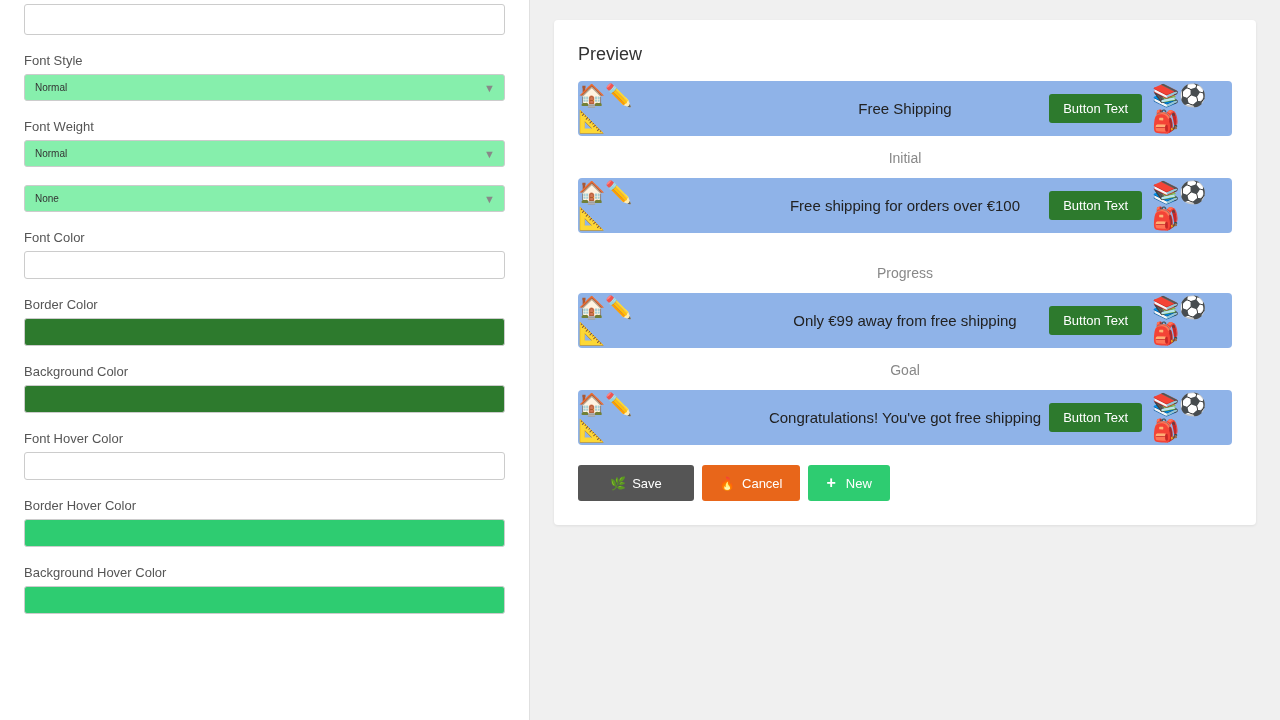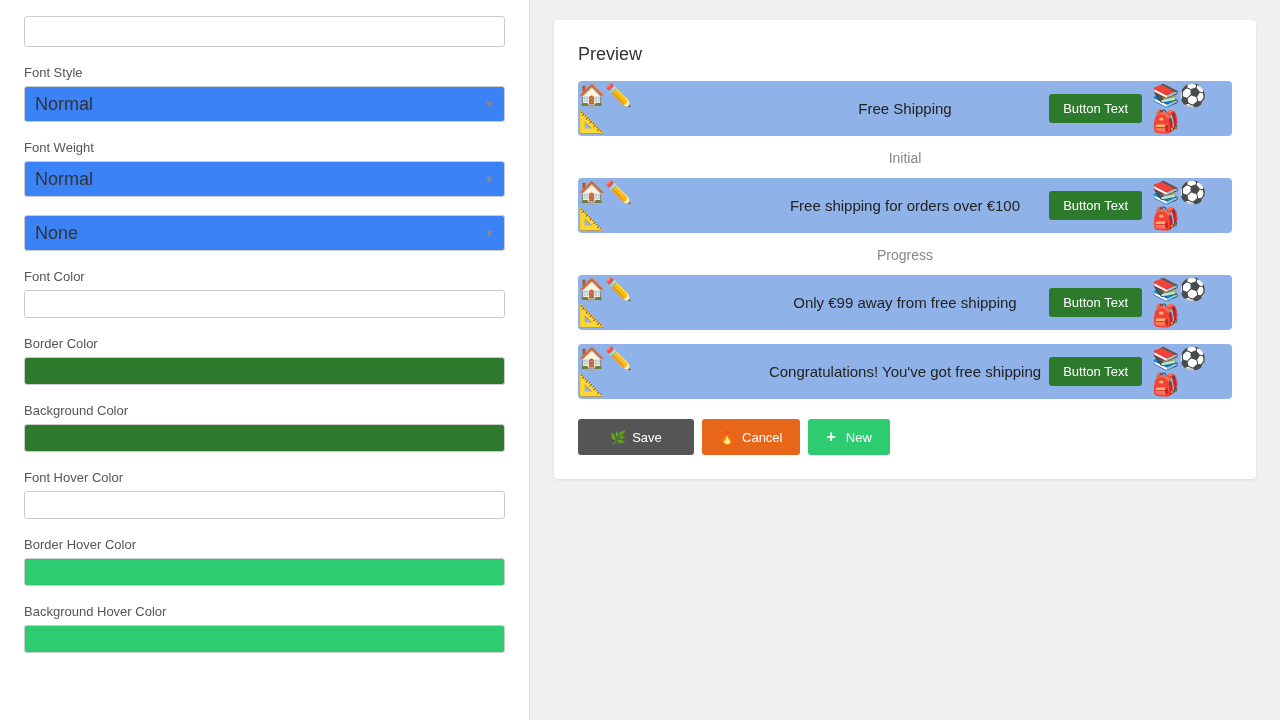--- a/index.html
+++ b/index.html
@@ -9,21 +9,21 @@
       display: flex;
       height: 720px;
       width: 1280px;
       overflow: hidden;
     }
 
     
     .left-panel {
       width: 530px;
       background: #fff;
-      padding: 16px 24px;
+      padding: 4px 24px;
       overflow-y: auto;
       border-right: 1px solid #e0e0e0;
       flex-shrink: 0;
     }
 
     .form-group {
       margin-bottom: 18px;
     }
 
     .form-label {
@@ -47,24 +47,24 @@
     .form-select-wrapper {
       position: relative;
       width: 100%;
     }
 
     .form-select {
       width: 100%;
       border: 1px solid #ccc;
       border-radius: 3px;
       padding: 7px 30px 7px 10px;
-      font-size: 18px;
+      font-size: 10px;
       color: #333;
       outline: none;
-      background: #3b82f6;
+      background: #86efac;
       appearance: none;
       cursor: pointer;
     }
 
     .select-arrow {
       position: absolute;
       right: 10px;
       top: 50%;
       transform: translateY(-50%);
       pointer-events: none;
@@ -306,31 +306,32 @@
     <div style="margin-top:14px;">
       <div class="banner-label">Initial</div>
       <div class="banner">
         <div class="banner-deco-left">🏠✏️📐</div>
         <div class="banner-text">Free shipping for orders over €100</div>
         <button class="banner-btn">Button Text</button>
         <div class="banner-deco-right">📚⚽🎒</div>
       </div>
     </div>
 
-    <div style="margin-top:14px;">
+    <div style="margin-top:32px;">
       <div class="banner-label">Progress</div>
       <div class="banner">
         <div class="banner-deco-left">🏠✏️📐</div>
         <div class="banner-text">Only €99 away from free shipping</div>
         <button class="banner-btn">Button Text</button>
         <div class="banner-deco-right">📚⚽🎒</div>
       </div>
     </div>
 
     <div style="margin-top:14px;">
+      <div class="banner-label">Goal</div>
       <div class="banner">
         <div class="banner-deco-left">🏠✏️📐</div>
         <div class="banner-text">Congratulations! You've got free shipping</div>
         <button class="banner-btn">Button Text</button>
         <div class="banner-deco-right">📚⚽🎒</div>
       </div>
     </div>
 
     <div class="action-bar">
       <button class="btn-save">

